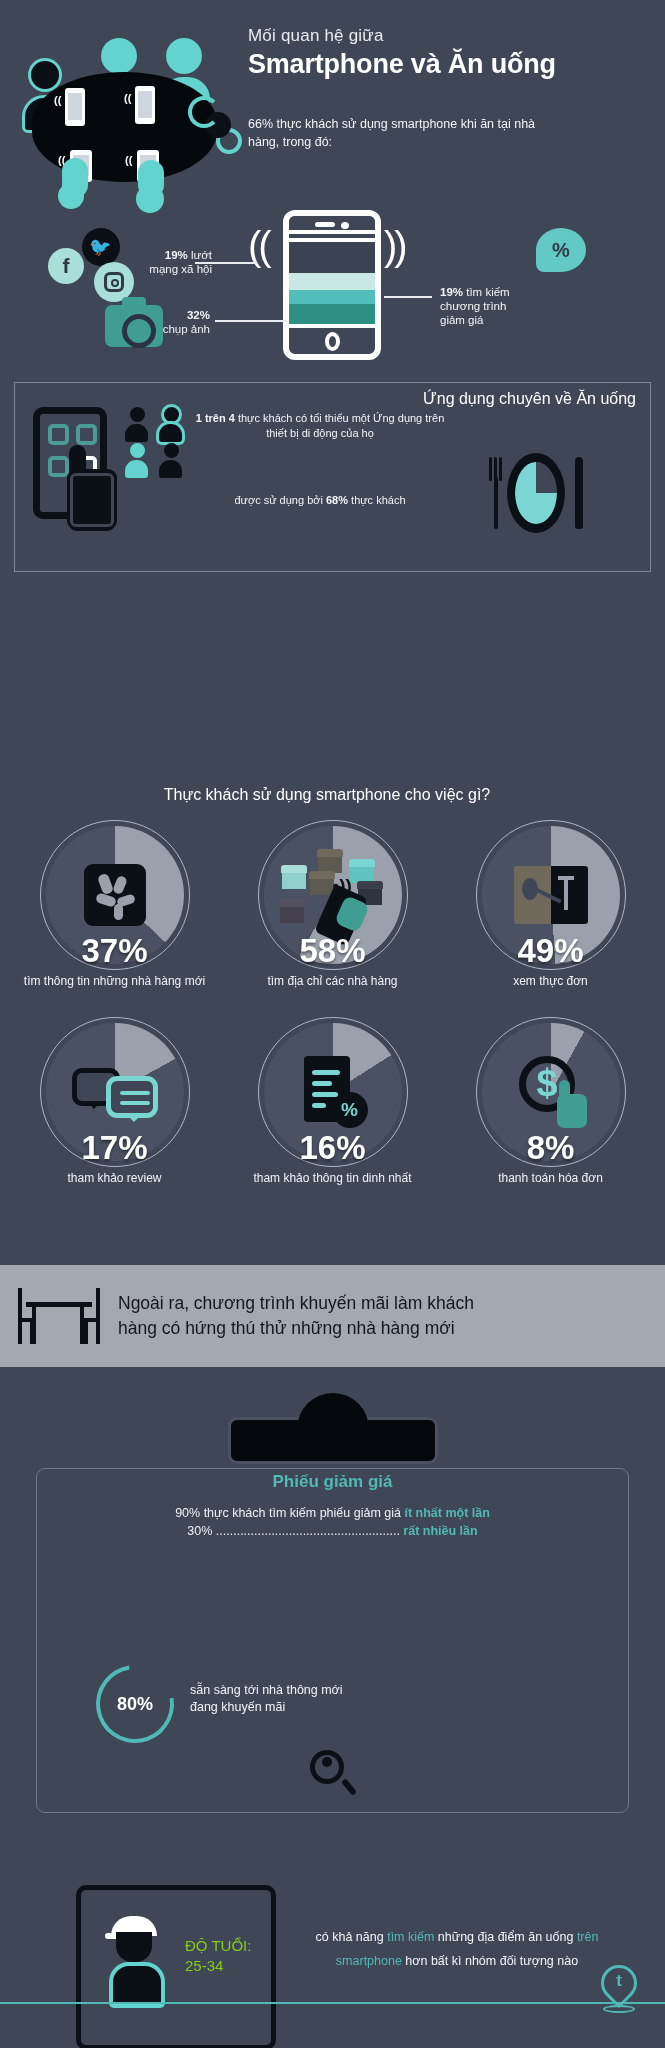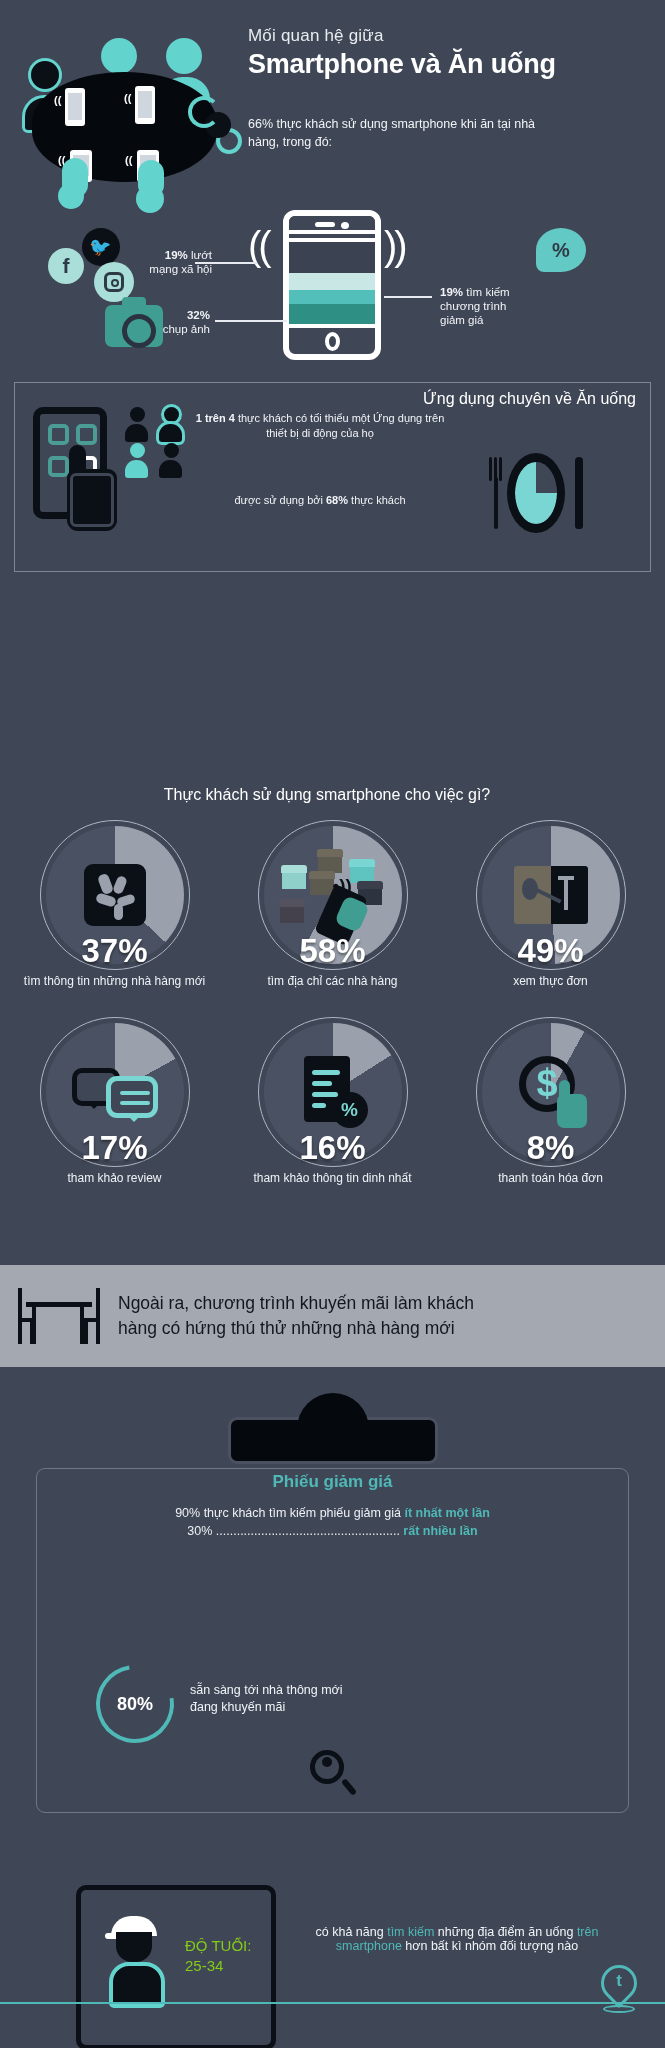--- a/index.html
+++ b/index.html
@@ -153,21 +153,21 @@
   .searchpin .h{position:absolute;right:0;bottom:0;width:6px;height:18px;background:#0b0f16;border-radius:3px;transform:rotate(-40deg);}
 
   
   .agebox{position:absolute;left:76px;top:1885px;width:200px;height:165px;border:5px solid #0b0f16;border-radius:10px;}
   .aperson{position:absolute;left:28px;top:26px;width:62px;height:92px;}
   .aperson .cap{position:absolute;left:2px;top:0;width:46px;height:20px;background:#fff;border-radius:22px 22px 0 0;}
   .aperson .brim{position:absolute;left:-4px;top:17px;width:44px;height:6px;background:#fff;border-radius:3px;}
   .aperson .hd{position:absolute;left:7px;top:16px;width:36px;height:30px;background:#0b0f16;border-radius:0 0 16px 16px;}
   .aperson .bd{position:absolute;left:0;top:46px;width:56px;height:46px;background:#0b0f16;border:4px solid #63d3cd;border-radius:20px 20px 5px 5px;}
   .agelbl{position:absolute;left:104px;top:46px;color:#84cc16;font-size:15px;line-height:20px;}
-  .agetx{position:absolute;left:296px;top:1925px;width:322px;color:#f2f5f8;font-size:12.5px;line-height:14px;text-align:center;}
+  .agetx{position:absolute;left:296px;top:1925px;width:322px;color:#f2f5f8;font-size:12.5px;line-height:24px;text-align:center;}
   .agetx .teal{color:#4fb9b8;}
 
   
   .frule{position:absolute;left:0;top:2002px;width:665px;height:2px;background:#4fb9b8;}
   .fpin{position:absolute;right:28px;top:1965px;width:36px;height:48px;}
   .fpin .p{width:36px;height:36px;border:3px solid #4fb9b8;border-radius:50% 50% 50% 50%;transform:rotate(45deg);border-bottom-right-radius:2px;}
   .fpin .t{position:absolute;left:0;right:0;top:6px;text-align:center;color:#4fb9b8;font-size:17px;font-weight:bold;}
   .fpin .sh{position:absolute;left:2px;top:40px;width:32px;height:8px;border:2px solid #4fb9b8;border-radius:50%;}
 </style>
 </head>

